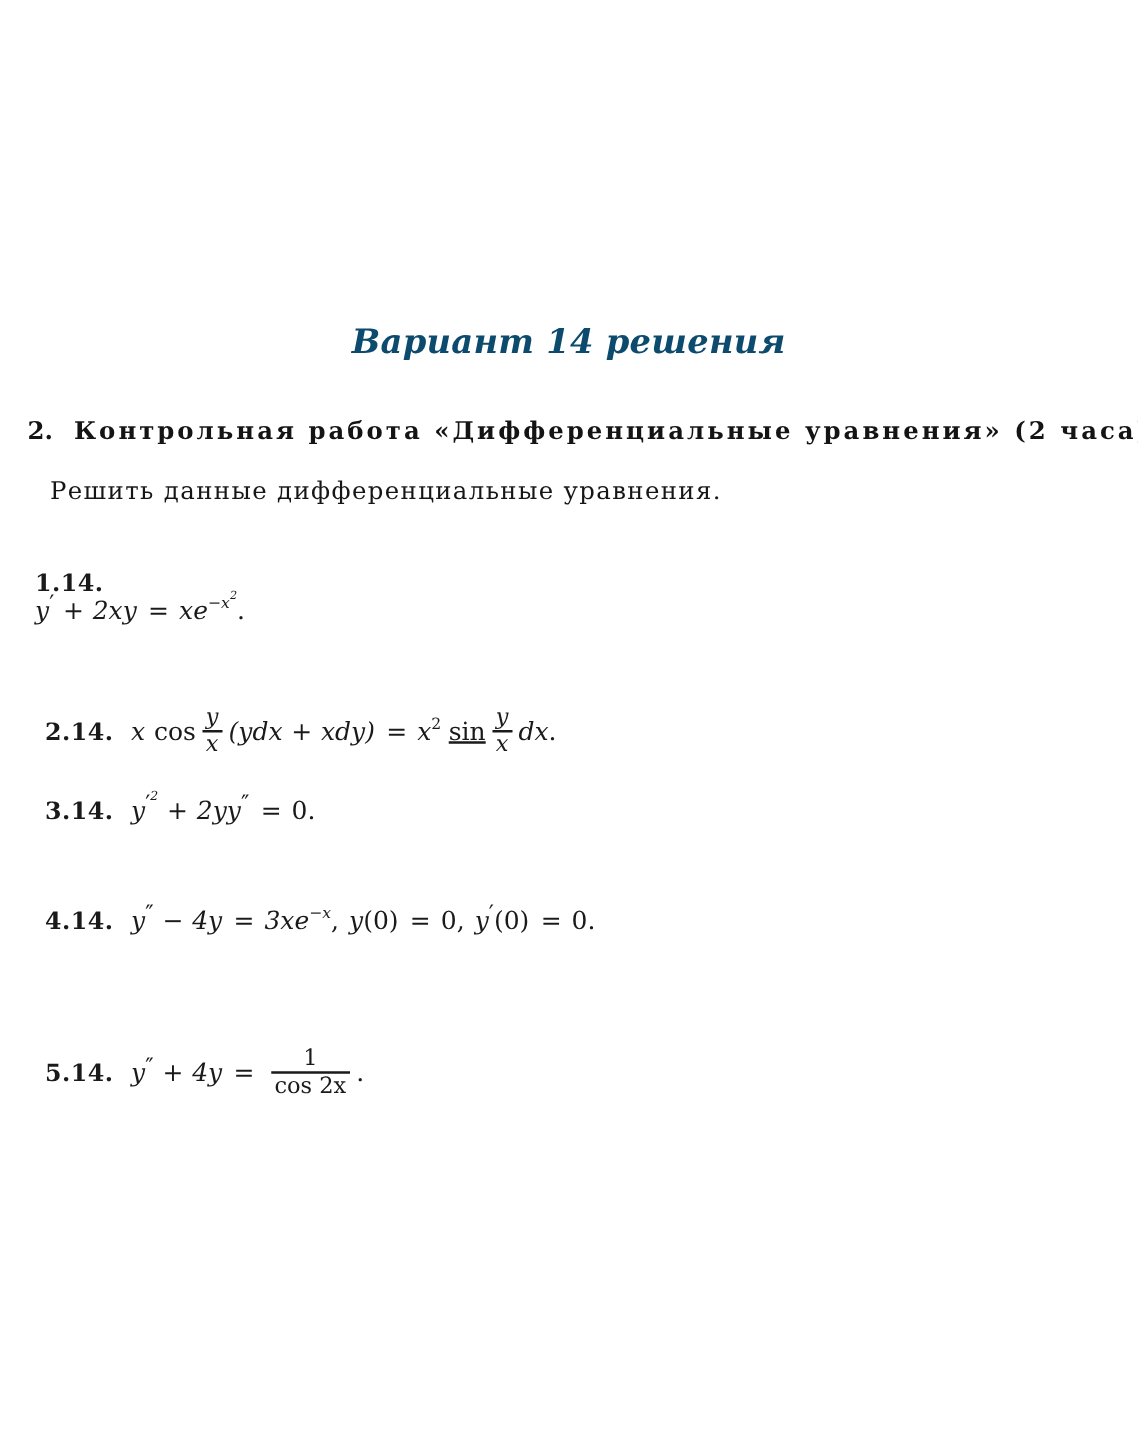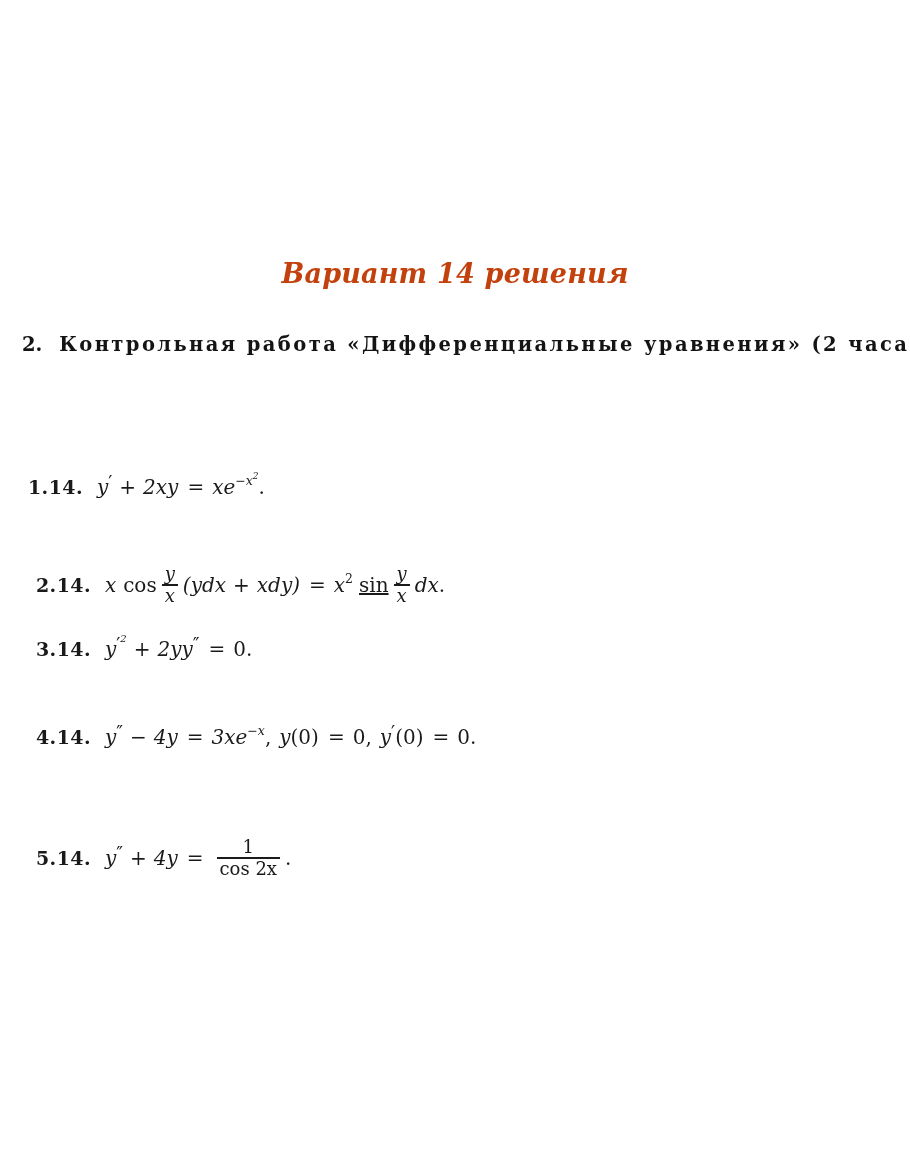--- a/index.html
+++ b/index.html
@@ -29,21 +29,21 @@
     position: absolute;
     left: 0;
     top: 258px;
     width: 910px;
     text-align: center;
     font-family: "DejaVu Serif", serif;
     font-weight: bold;
     font-style: italic;
     font-size: 27px;
     letter-spacing: 0.2px;
-    color: #c2410c;
+    color: #0c4a6e;
   }
 
   
   .task-heading {
     position: absolute;
     left: 22px;
     top: 333px;
     width: 866px;
     font-family: "DejaVu Serif", serif;
     font-weight: bold;
@@ -138,21 +138,21 @@
     font-style: italic;
   }
   .frac .bar {
     height: 1.4px;
     background: #1a1a1a;
     width: 100%;
     min-width: 16px;
   }
   .frac.wide .numer, .frac.wide .denom { font-style: normal; }
 
-  .eq1 { top: 476px; }
+  .eq1 { top: 456px; flex-direction: column; }
   .eq2 { top: 564px; }
   .eq3 { top: 638px; }
   .eq4 { top: 726px; }
   .eq5 { top: 813px; margin-top: 24px; }
 
   .eq2 .eq-label, .eq3 .eq-label, .eq4 .eq-label, .eq5 .eq-label { margin-left: 8px; }
 
   .tiny-dot {
     font-style: normal;
   }
@@ -162,20 +162,21 @@
 
 <div class="page">
 
   <div class="doc-title">Вариант 14 решения</div>
 
   <div class="task-heading">
     <span class="num">2.</span>
     <span class="sp-wide">Контрольная работа «Дифференциальные уравнения» (2 часа)</span>
   </div>
 
+  <div class="task-subheading">Решить данные дифференциальные уравнения.</div>
 
   <div class="eq-row eq1">
     <span class="eq-label">1.14.</span>
     <span class="eq-body">
       <span>y</span>
         <span class="prime">′</span>
       <span class="op">+</span>
       <span>2xy</span>
       <span class="eqsign">=</span>
       <span>xe</span>

